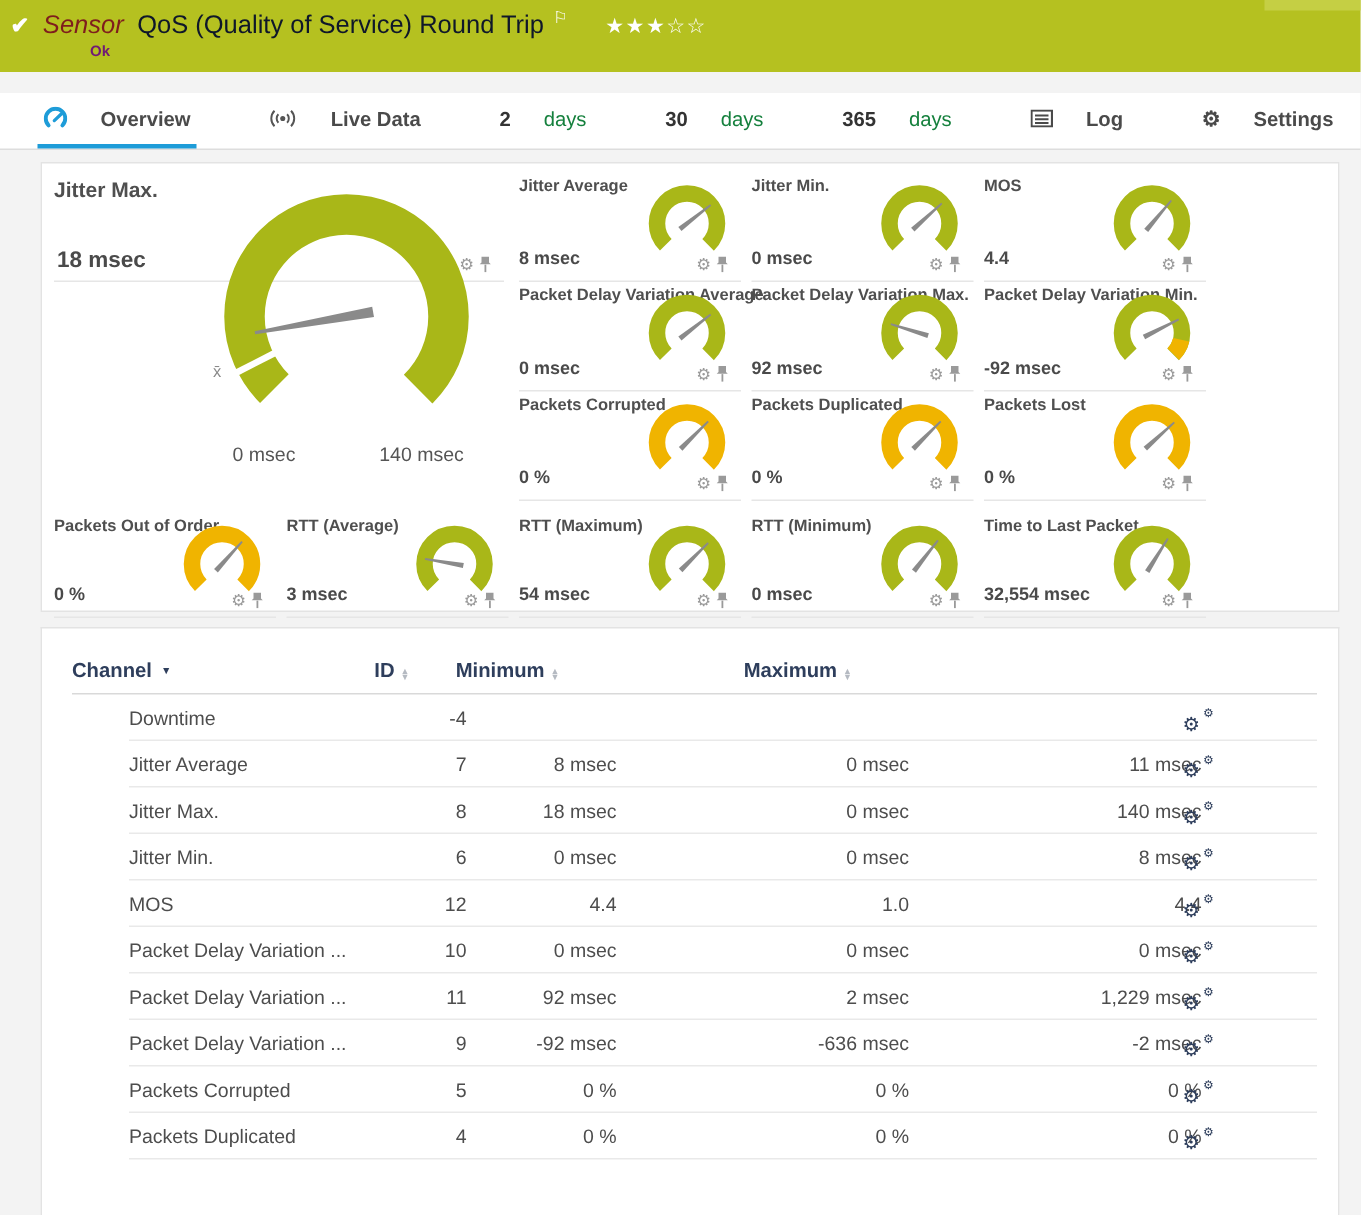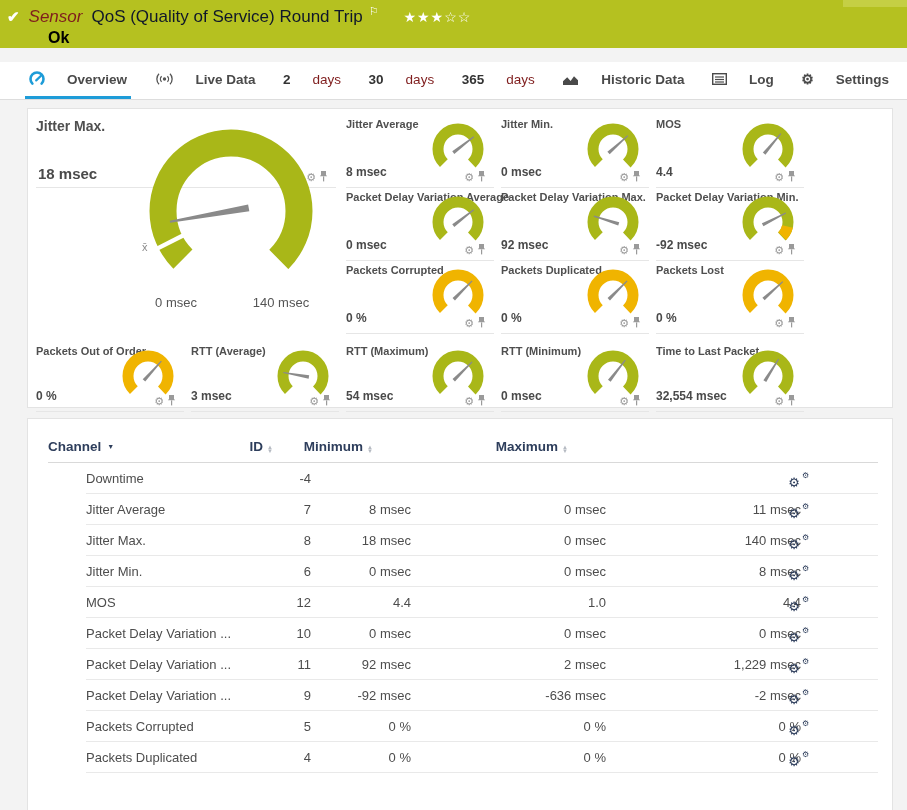--- a/index.html
+++ b/index.html
@@ -8,31 +8,31 @@
 
   
   .top-bar { position:absolute; left:0; top:0; width:907px; height:48px; background:#b5c120; }
   .top-strip { position:absolute; right:0; top:0; width:64px; height:7px; background:#c5cf44; }
   .top-row { display:flex; align-items:center; gap:9px; padding:7px 0 0 7px; }
   .check { color:#fff; font-size:15px; font-weight:bold; }
   .kicker { color:#7f1d1d; font-style:italic; font-size:17px; }
   .sensor-title { color:#0f172a; font-size:17px; font-weight:normal; }
   .flag { color:#fff; font-size:11px; vertical-align:super; margin-left:-3px; position:relative; top:-6px; }
   .stars { color:#fff; font-size:14px; letter-spacing:1px; margin-left:16px; }
-  .ok-label { position:absolute; left:48px; top:29px; color:#000000; font-size:16px; font-weight:bold; }
+  .ok-label { position:absolute; left:60px; top:29px; color:#701a75; font-size:10px; font-weight:bold; }
 
   
   .tab-bar { position:absolute; left:0; top:62px; width:907px; height:38px; background:#fff;
              border-bottom:1px solid #ddd; display:flex; justify-content:space-between;
              padding:0 14px 0 25px; }
   .tab { display:flex; align-items:center; gap:22px; font-size:13.5px; color:#4a4a4a;
          font-weight:600; border-bottom:3px solid transparent; padding:0 4px; cursor:pointer; }
   .tab.active { border-bottom-color:#1e9cd8; }
   .tab .tab-num { font-weight:bold; color:#333; }
-  .tab .tab-word { font-weight:400; color:#7f1d1d; }
+  .tab .tab-word { font-weight:400; color:#15803d; }
   .tab svg, .tab .glyph { flex:0 0 auto; }
   .glyph { font-size:14px; color:#4a4a4a; }
 
   
   .panel { position:absolute; left:27px; top:108px; width:866px; height:300px; background:#fff;
            border:1px solid #e3e3e3; }
   .top-area { display:flex; margin:6px 0 0 8px; }
   .big-cell { position:relative; width:300px; height:208px; border-bottom:1px solid #e6e6e6; }
   .big-cell .gtitle { font-size:14px; }
   .big-cell .gvalue { font-size:15px; left:2px; bottom:5px; }
@@ -113,26 +113,20 @@
   </div>
   <div class="tab">
     <span class="tab-num">30</span>
     <span class="tab-word">days</span>
   </div>
   <div class="tab">
     <span class="tab-num">365</span>
     <span class="tab-word">days</span>
   </div>
   <div class="tab">
-    <svg width="17" height="13" viewBox="0 0 17 13">
-      <path d="M1 12 V8.2 L5.2 4.2 L8.6 8 L12 3.2 L16 7.2 V12 Z" fill="#4a4a4a"></path>
-    </svg>
-    <span>Historic Data</span>
-  </div>
-  <div class="tab">
     <svg width="15" height="12" viewBox="0 0 15 12">
       <rect x="0.7" y="0.7" width="13.6" height="10.6" fill="none" stroke="#4a4a4a" stroke-width="1.4"></rect>
       <line x1="3" y1="4" x2="12" y2="4" stroke="#4a4a4a" stroke-width="1.2"></line>
       <line x1="3" y1="6.5" x2="12" y2="6.5" stroke="#4a4a4a" stroke-width="1.2"></line>
       <line x1="3" y1="9" x2="12" y2="9" stroke="#4a4a4a" stroke-width="1.2"></line>
     </svg>
     <span>Log</span>
   </div>
   <div class="tab">
     <span class="glyph">⚙</span>

